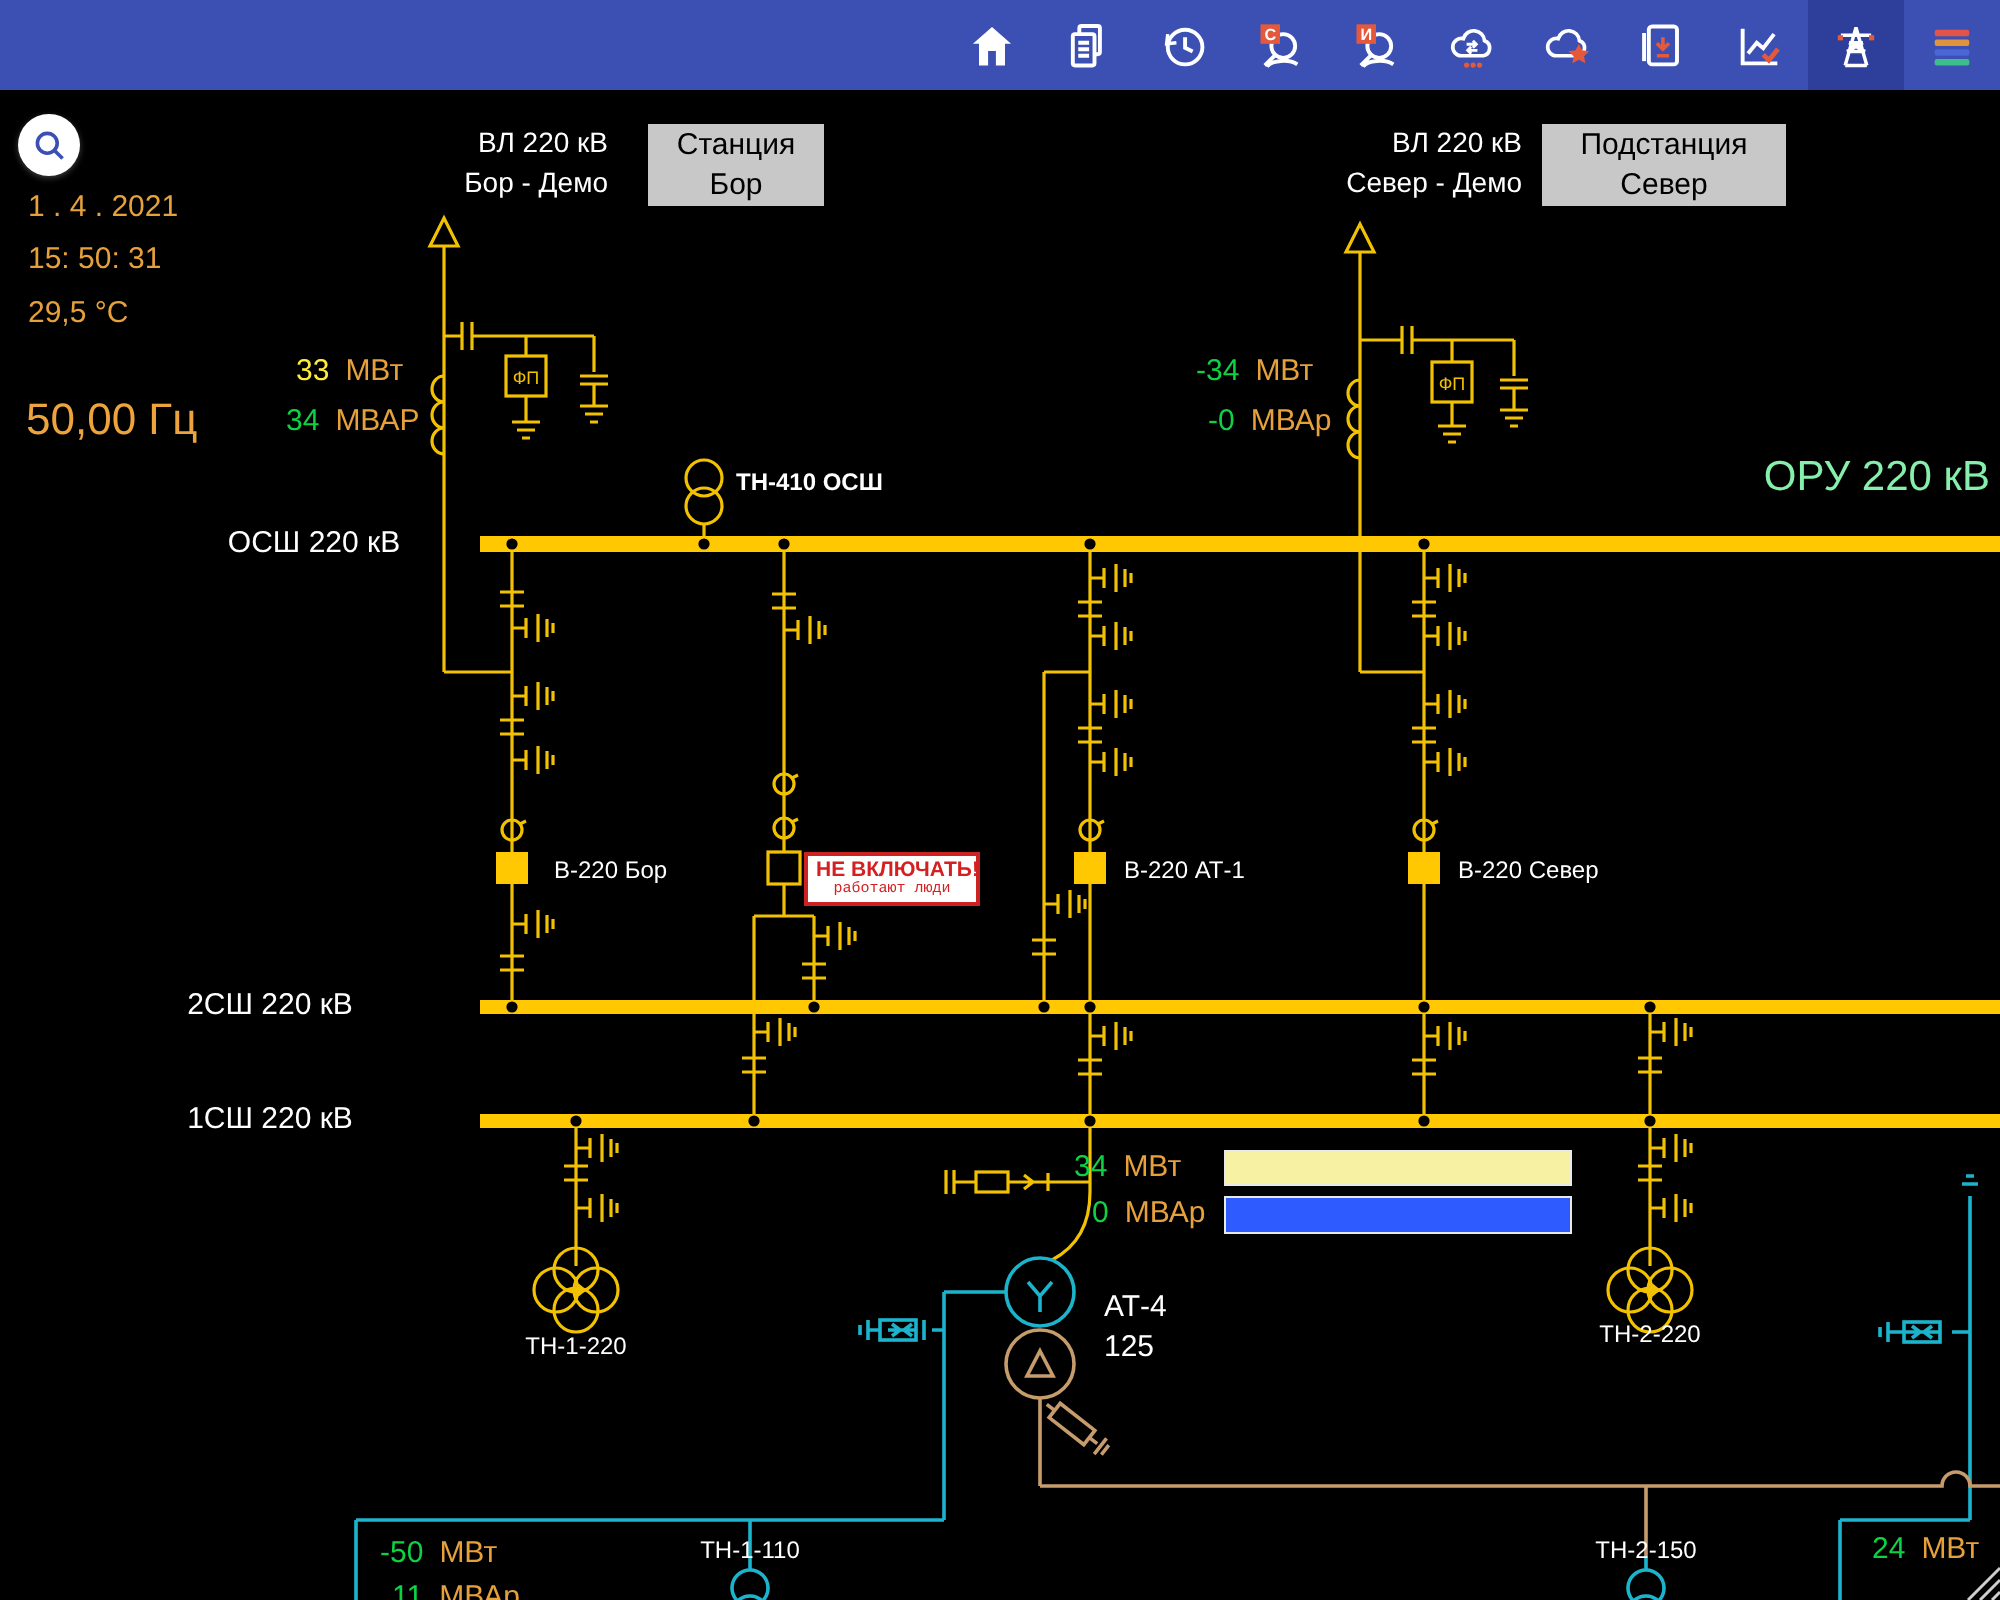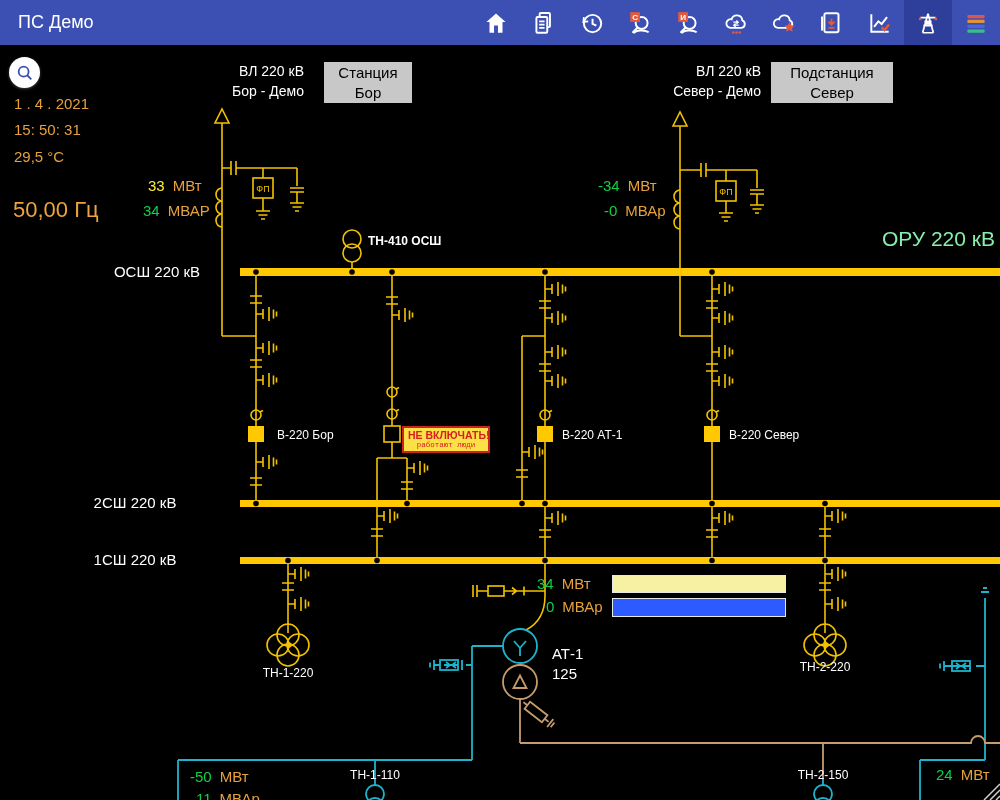--- a/index.html
+++ b/index.html
@@ -18,21 +18,21 @@
   .lbl-b{color:#fff;font-size:12px;font-weight:bold;}
   .buslbl{color:#fff;font-size:15px;text-align:center;}
   .oru{color:#86efac;font-size:21px;text-align:right;}
   .vl-head{color:#fff;font-size:14px;line-height:20px;text-align:right;}
   .station-btn{background:#c8c8c8;color:#000;font-size:15px;line-height:20px;text-align:center;
                display:flex;flex-direction:column;justify-content:center;cursor:pointer;border:0;}
   .val{font-size:15px;}
   .g{color:#0ed145;} .y{color:#fdee3d;} .u{color:#e6a13c;margin-left:8px;}
   .clock{color:#e6a13c;font-size:15px;}
   .freq{color:#eda43c;font-size:22px;}
-  .warning{background:#fde047;border:2px solid #c22;text-align:center;padding:1px 4px;z-index:12;}
+  .warning{background:#ffffff;border:2px solid #c22;text-align:center;padding:1px 4px;z-index:12;}
   .warning .w1{color:#d42020;font-weight:bold;font-size:10.5px;line-height:12px;}
   .warning .w2{color:#d42020;font-size:7.5px;line-height:9px;font-family:Liberation Mono, monospace;}
   .bar{position:absolute;z-index:9;border:1px solid #e8e8e8;}
   #search-fab{position:absolute;left:9px;top:57px;width:31px;height:31px;border-radius:50%;
               background:#fff;z-index:20;display:flex;align-items:center;justify-content:center;cursor:pointer;
               box-shadow:0 1px 3px rgba(255,255,255,.25);}
   .at1lbl{color:#fff;font-size:15px;line-height:20px;}
 </style>
 </head>
 <body>
@@ -248,21 +248,20 @@
 
   <g stroke="#cfcfcf" stroke-width="1.5">
     <path d="M984,800 L1000,784 M990,800 L1000,790 M996,800 L1000,796"></path>
   </g>
 
   <text x="263" y="192" text-anchor="middle" font-size="9" fill="#f2c200">ФП</text>
   <text x="726" y="195" text-anchor="middle" font-size="9" fill="#f2c200">ФП</text>
 </svg>
 
 <div id="header">
-  <div class="title">ПС Демо</div>
 
   <div class="icon-slot" style="left:472px">
     <svg width="26" height="26" viewBox="0 0 24 24">
         <path d="M12 3.2 L3.2 11 H6 V21 H10.2 V14.3 H13.8 V21 H18 V11 H20.8 Z" fill="#fff"></path>
       </svg>
   </div>
   <div class="icon-slot" style="left:520px">
     <svg width="26" height="26" viewBox="0 0 24 24" fill="none" stroke="#fff" stroke-width="1.8">
         <rect x="8" y="2.8" width="9.5" height="13" rx="1"></rect>
         <rect x="5" y="6.5" width="10" height="14.5" rx="1" fill="#3b50b2"></rect>
@@ -393,21 +392,21 @@
 <div class="abs buslbl" style="left:74px;top:551px;width:122px">1СШ 220 кВ</div>
 <div class="abs oru" style="left:830px;top:227px;width:165px">ОРУ 220 кВ</div>
 
 <div class="abs lbl-b" style="left:368px;top:234px">ТН-410 ОСШ</div>
 <div class="abs lbl" style="left:277px;top:428px">В-220 Бор</div>
 <div class="abs lbl" style="left:562px;top:428px">В-220 АТ-1</div>
 <div class="abs lbl" style="left:729px;top:428px">В-220 Север</div>
 <div class="abs lbl" style="left:253px;top:666px;width:70px;text-align:center">ТН-1-220</div>
 <div class="abs lbl" style="left:790px;top:660px;width:70px;text-align:center">ТН-2-220</div>
 <div class="abs at1lbl" style="left:552px;top:644px">
-  <div>АТ-1</div>
+  <div>АТ-4</div>
     <div>125</div>
 </div>
 <div class="abs lbl" style="left:343px;top:768px;width:64px;text-align:center">ТН-1-110</div>
 <div class="abs lbl" style="left:791px;top:768px;width:64px;text-align:center">ТН-2-150</div>
 
 <div class="abs warning" style="left:402px;top:426px;width:76px">
   <div class="w1">НЕ ВКЛЮЧАТЬ!</div>
   <div class="w2">работают люди</div>
 </div>
 

